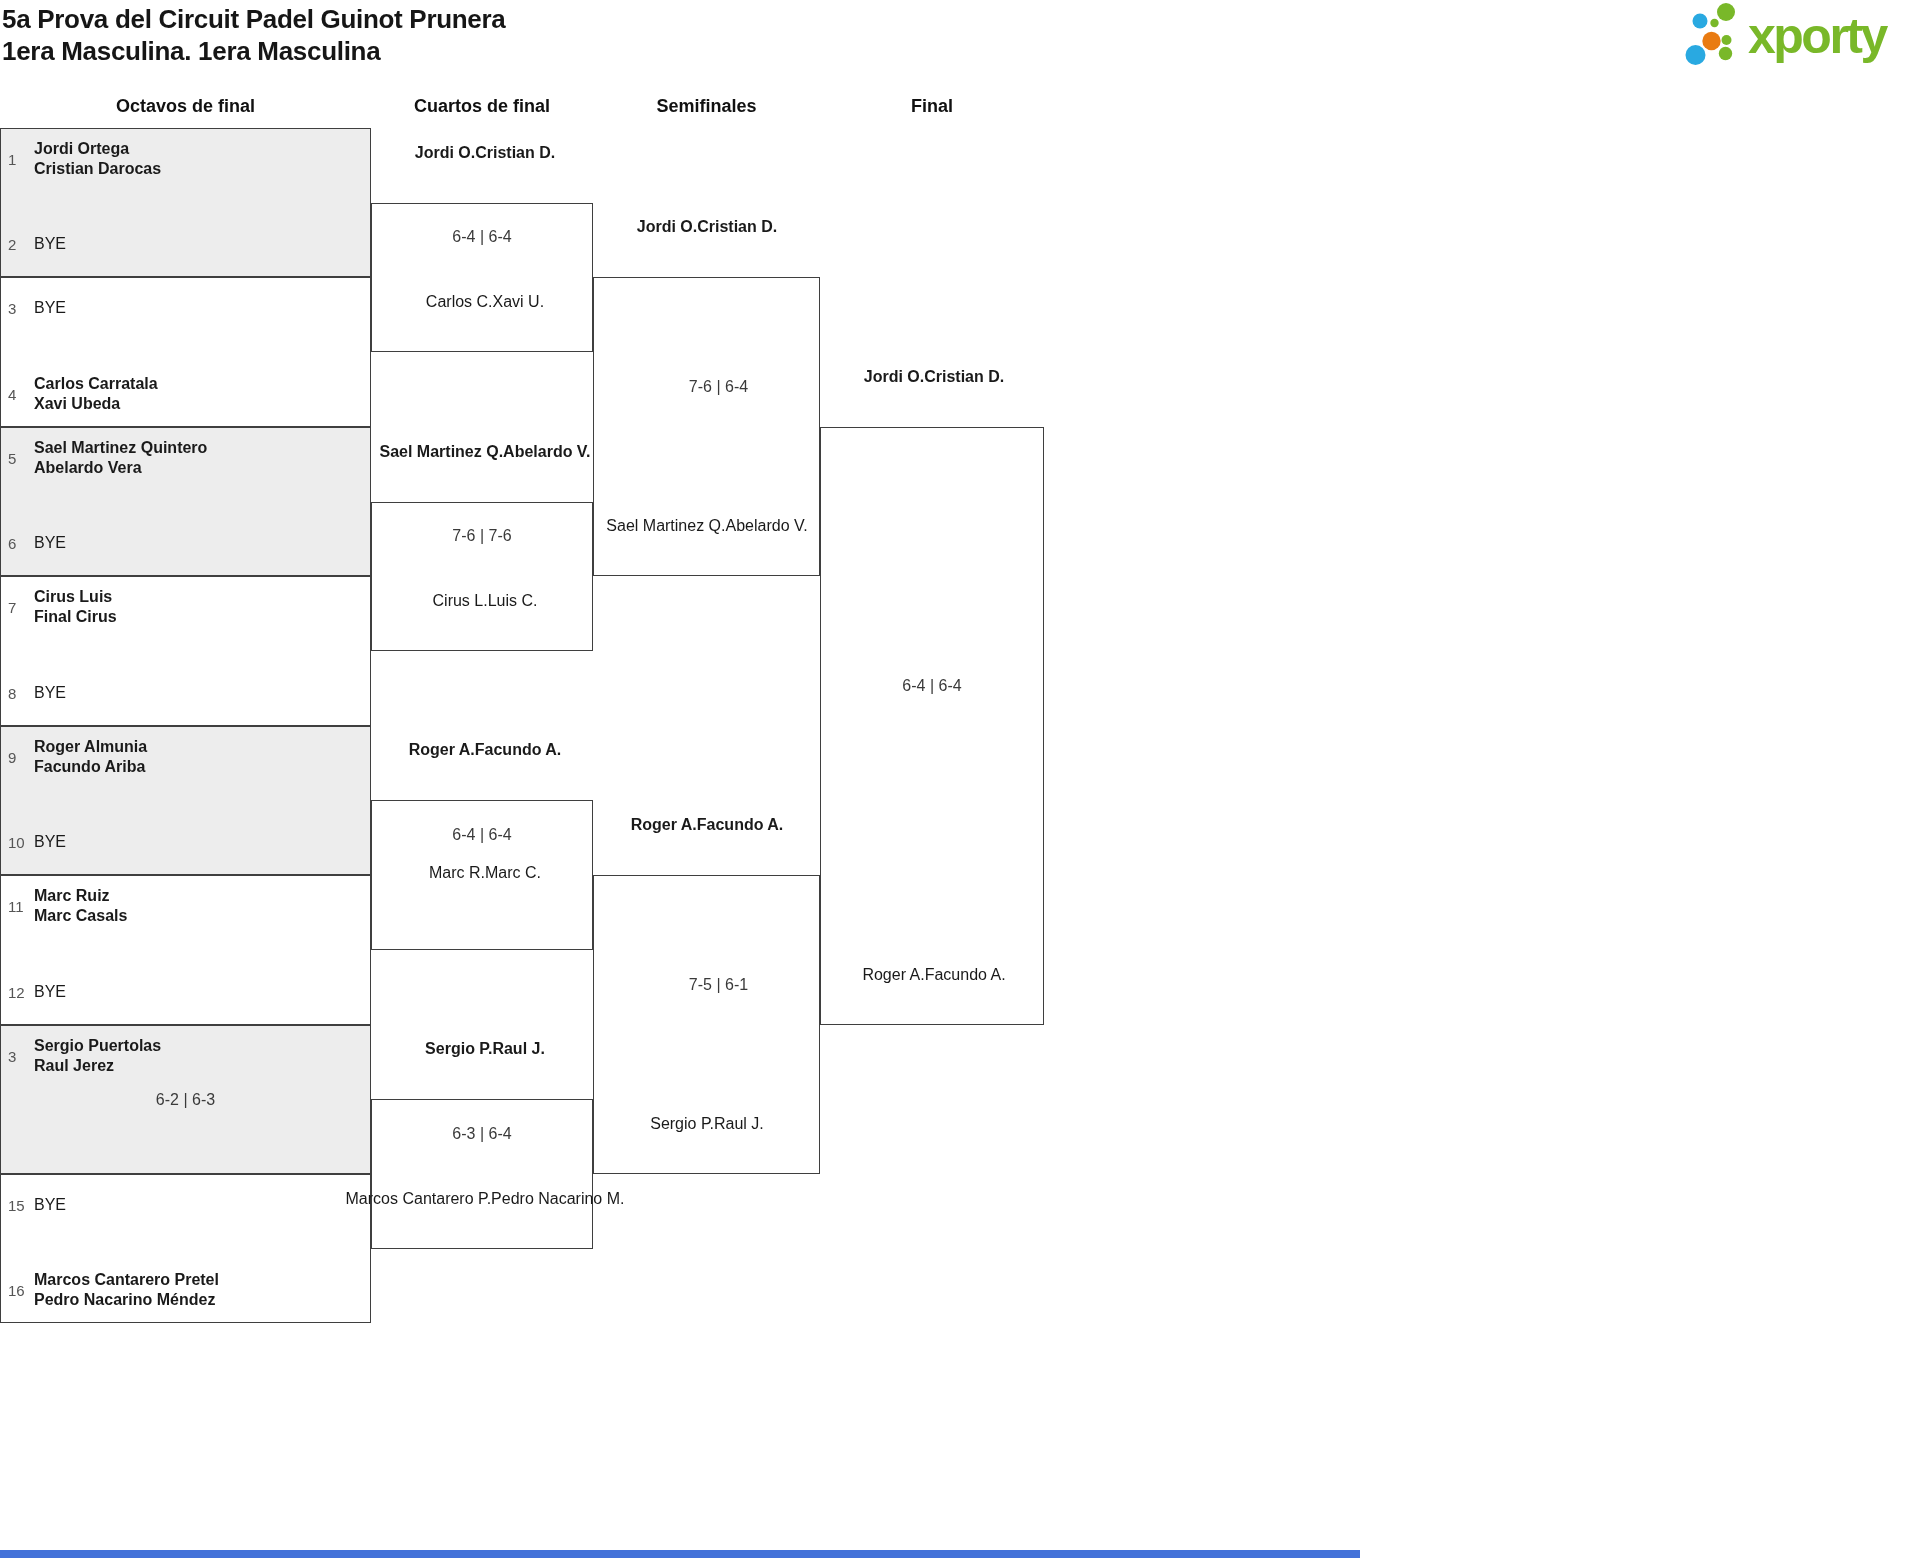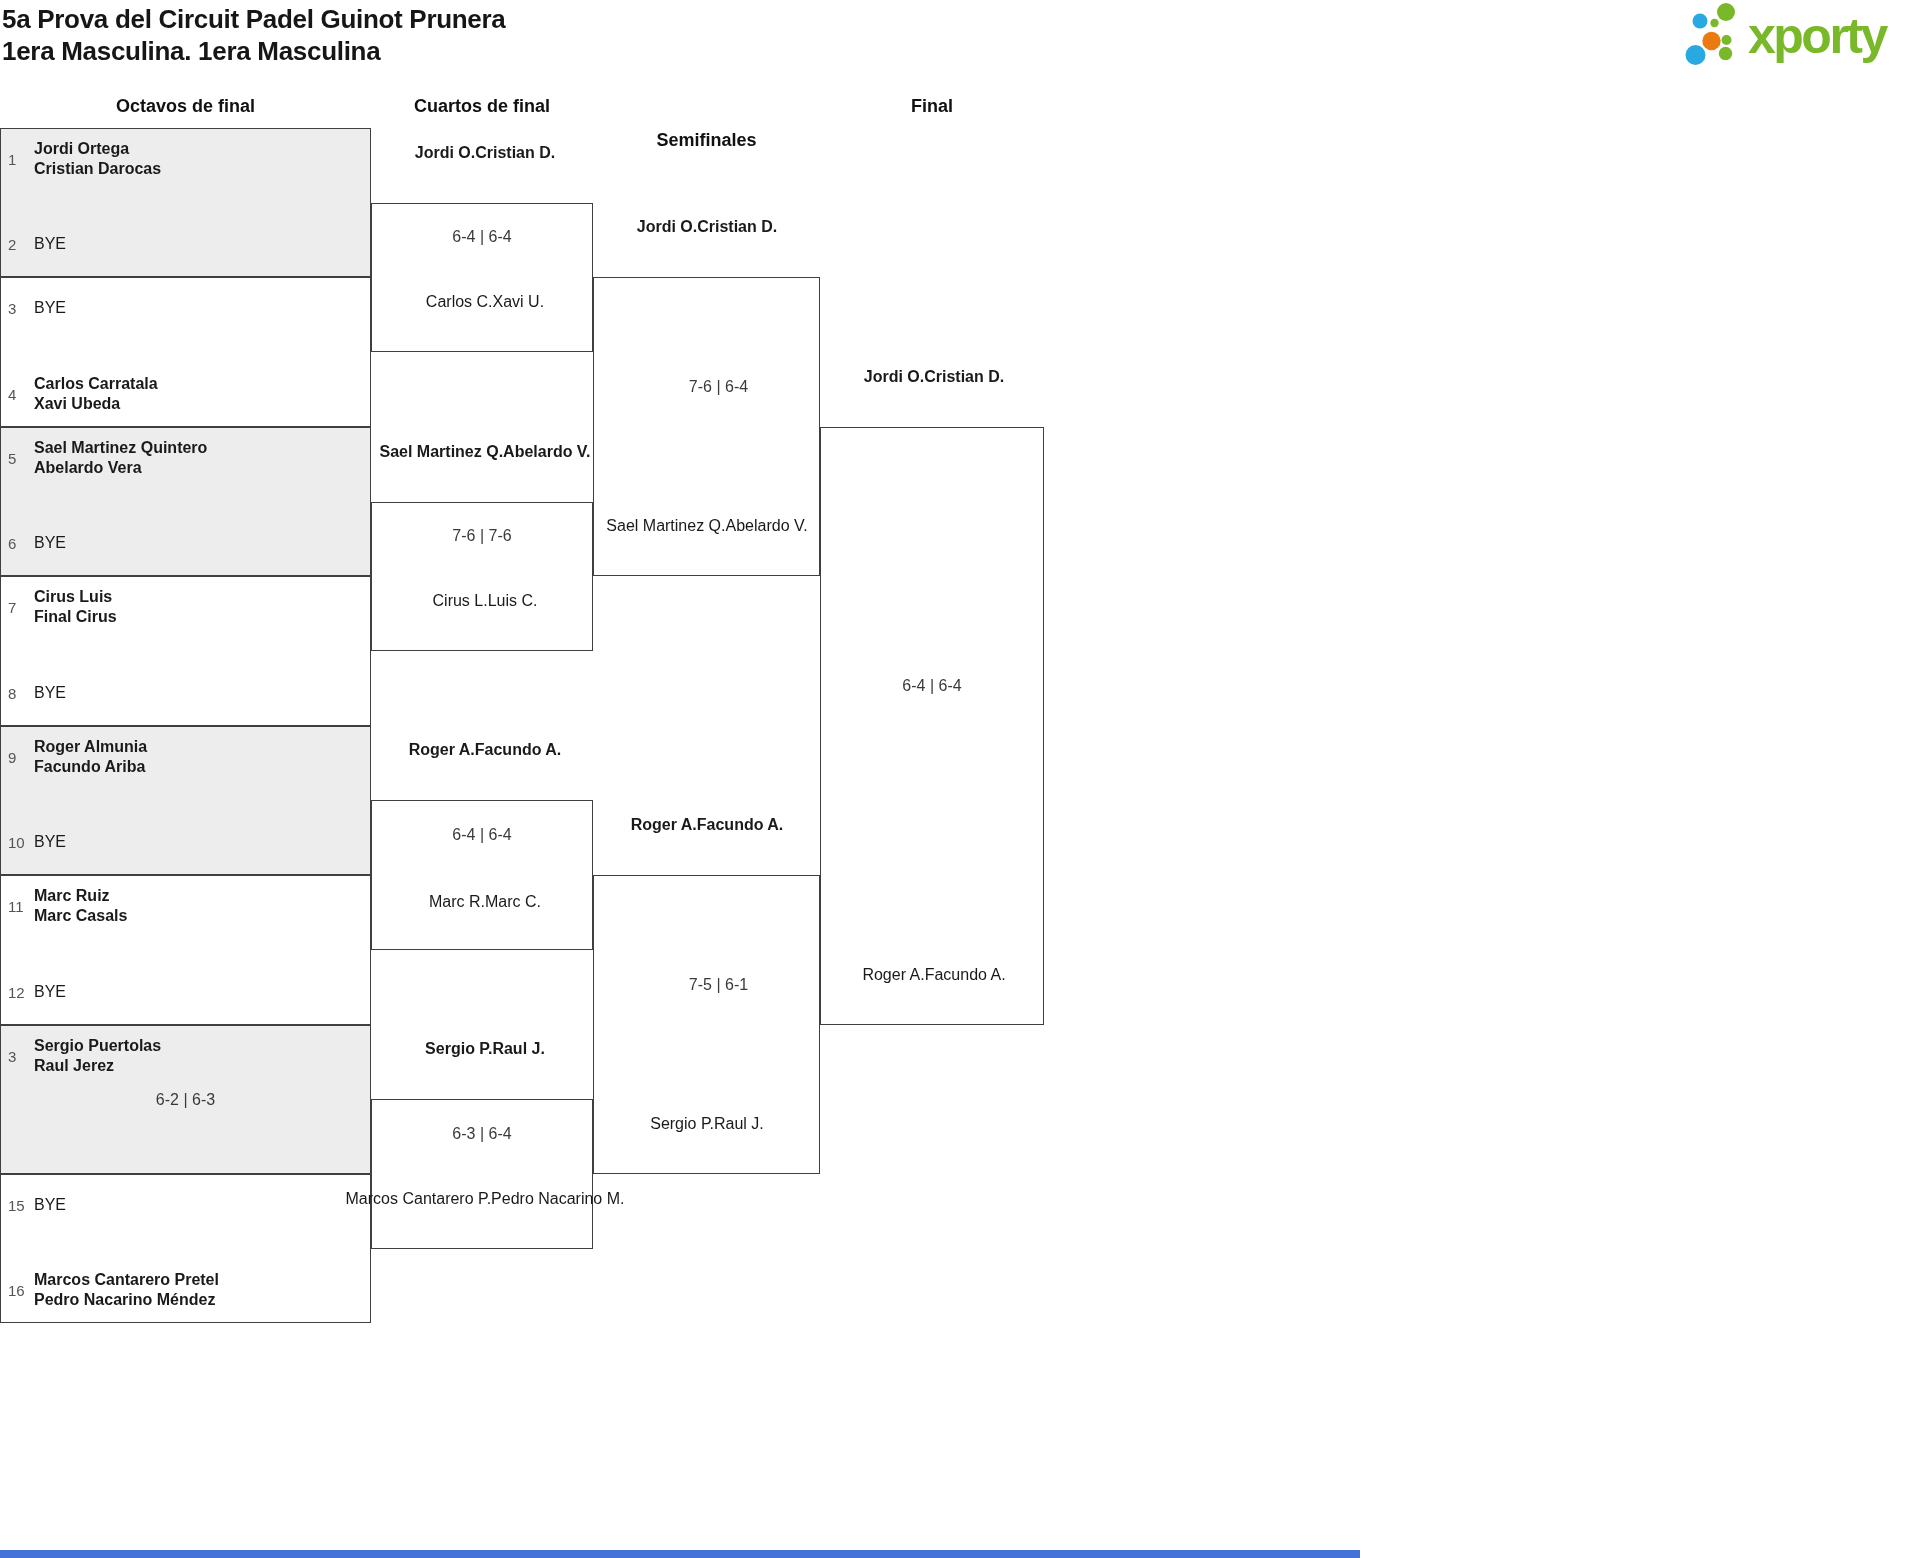--- a/index.html
+++ b/index.html
@@ -60,21 +60,21 @@
     <circle cx="27.5" cy="40" r="9.2" fill="#e97b11"></circle>
     <circle cx="42.5" cy="39" r="5" fill="#79b829"></circle>
     <circle cx="11.5" cy="54" r="10" fill="#29a9e1"></circle>
     <circle cx="41.5" cy="52.5" r="6.7" fill="#79b829"></circle>
   </svg>
   <span class="logo-word">xporty</span>
 </div>
 
 <div class="round-header" style="left:0;width:371px;">Octavos de final</div>
 <div class="round-header" style="left:371px;width:222px;">Cuartos de final</div>
-<div class="round-header" style="left:593px;width:227px;margin-top:34px;">Semifinales</div>
+<div class="round-header" style="left:593px;width:227px;">Semifinales</div>
 <div class="round-header" style="left:820px;width:224px;">Final</div>
 
 <div class="mbox obox shaded" style="top:128px;height:149px;">
   <div class="prow p1">
     <span class="seed">1</span>
     <span class="nm bold">
         <span>Jordi Ortega</span>
         <span>Cristian Darocas</span>
       </span>
   </div>
@@ -212,21 +212,21 @@
     <span>Abelardo V.</span>
   </div>
 <div class="lbl qf" style="top:591px;">
     <span>Cirus L.</span>
     <span>Luis C.</span>
   </div>
 <div class="lbl qf bold" style="top:740px;">
     <span>Roger A.</span>
     <span>Facundo A.</span>
   </div>
-<div class="lbl qf" style="top:892px;">
+<div class="lbl qf" style="top:863px;">
     <span>Marc R.</span>
     <span>Marc C.</span>
   </div>
 <div class="lbl qf bold" style="top:1039px;">
     <span>Sergio P.</span>
     <span>Raul J.</span>
   </div>
 <div class="lbl qf" style="top:1189px;">
     <span>Marcos Cantarero P.</span>
     <span>Pedro Nacarino M.</span>

